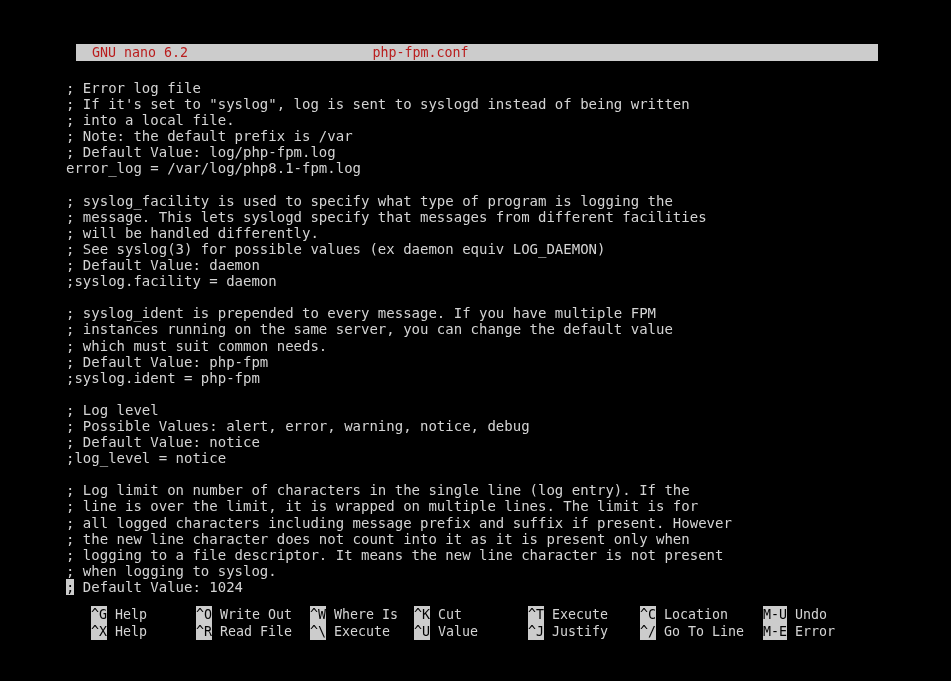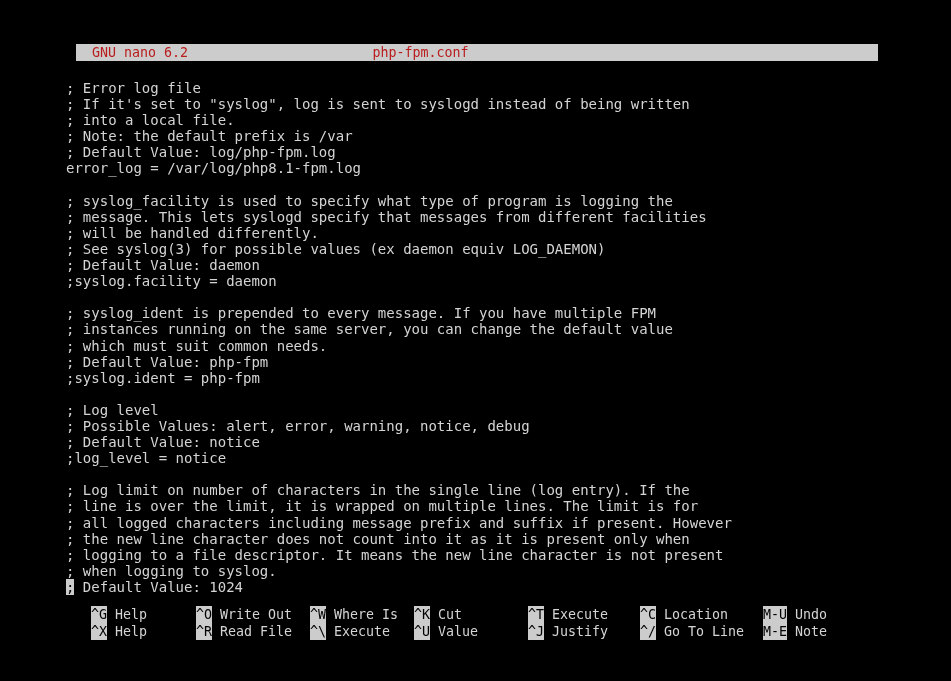--- a/index.html
+++ b/index.html
@@ -115,16 +115,16 @@
 
   <div class="editor" id="editor-area"><div class="line">; Error log file</div><div class="line">; If it's set to "syslog", log is sent to syslogd instead of being written</div><div class="line">; into a local file.</div><div class="line">; Note: the default prefix is /var</div><div class="line">; Default Value: log/php-fpm.log</div><div class="line">error_log = /var/log/php8.1-fpm.log</div><div class="line blank">&nbsp;</div><div class="line">; syslog_facility is used to specify what type of program is logging the</div><div class="line">; message. This lets syslogd specify that messages from different facilities</div><div class="line">; will be handled differently.</div><div class="line">; See syslog(3) for possible values (ex daemon equiv LOG_DAEMON)</div><div class="line">; Default Value: daemon</div><div class="line">;syslog.facility = daemon</div><div class="line blank">&nbsp;</div><div class="line">; syslog_ident is prepended to every message. If you have multiple FPM</div><div class="line">; instances running on the same server, you can change the default value</div><div class="line">; which must suit common needs.</div><div class="line">; Default Value: php-fpm</div><div class="line">;syslog.ident = php-fpm</div><div class="line blank">&nbsp;</div><div class="line">; Log level</div><div class="line">; Possible Values: alert, error, warning, notice, debug</div><div class="line">; Default Value: notice</div><div class="line">;log_level = notice</div><div class="line blank">&nbsp;</div><div class="line">; Log limit on number of characters in the single line (log entry). If the</div><div class="line">; line is over the limit, it is wrapped on multiple lines. The limit is for</div><div class="line">; all logged characters including message prefix and suffix if present. However</div><div class="line">; the new line character does not count into it as it is present only when</div><div class="line">; logging to a file descriptor. It means the new line character is not present</div><div class="line">; when logging to syslog.</div><div class="line"><span class="cursor-cell">;</span><span> Default Value: 1024</span></div></div>
 
   <div class="footer" id="footer-bar">
       <div class="fcol" style="left: 7px; margin-left: 8px;"><div class="frow"><span class="key">^G</span><span class="lbl"> Help</span></div><div class="frow"><span class="key">^X</span><span class="lbl"> Help</span></div></div>
       <div class="fcol" style="left: 120px;"><div class="frow"><span class="key">^O</span><span class="lbl"> Write Out</span></div><div class="frow"><span class="key">^R</span><span class="lbl"> Read File</span></div></div>
       <div class="fcol" style="left: 234px;"><div class="frow"><span class="key">^W</span><span class="lbl"> Where Is</span></div><div class="frow"><span class="key">^\</span><span class="lbl"> Execute</span></div></div>
       <div class="fcol" style="left: 338px;"><div class="frow"><span class="key">^K</span><span class="lbl"> Cut</span></div><div class="frow"><span class="key">^U</span><span class="lbl"> Value</span></div></div>
       <div class="fcol" style="left: 452px;"><div class="frow"><span class="key">^T</span><span class="lbl"> Execute</span></div><div class="frow"><span class="key">^J</span><span class="lbl"> Justify</span></div></div>
       <div class="fcol" style="left: 564px;"><div class="frow"><span class="key">^C</span><span class="lbl"> Location</span></div><div class="frow"><span class="key">^/</span><span class="lbl"> Go To Line</span></div></div>
-      <div class="fcol" style="left: 676px; padding-left: 11px;"><div class="frow"><span class="key">M-U</span><span class="lbl"> Undo</span></div><div class="frow"><span class="key">M-E</span><span class="lbl"> Note</span></div></div>
+      <div class="fcol" style="left: 676px; padding-left: 11px;"><div class="frow"><span class="key">M-U</span><span class="lbl"> Undo</span></div><div class="frow"><span class="key">M-E</span><span class="lbl"> Error</span></div></div>
     </div>
 
 </div>
 
 </body></html>

